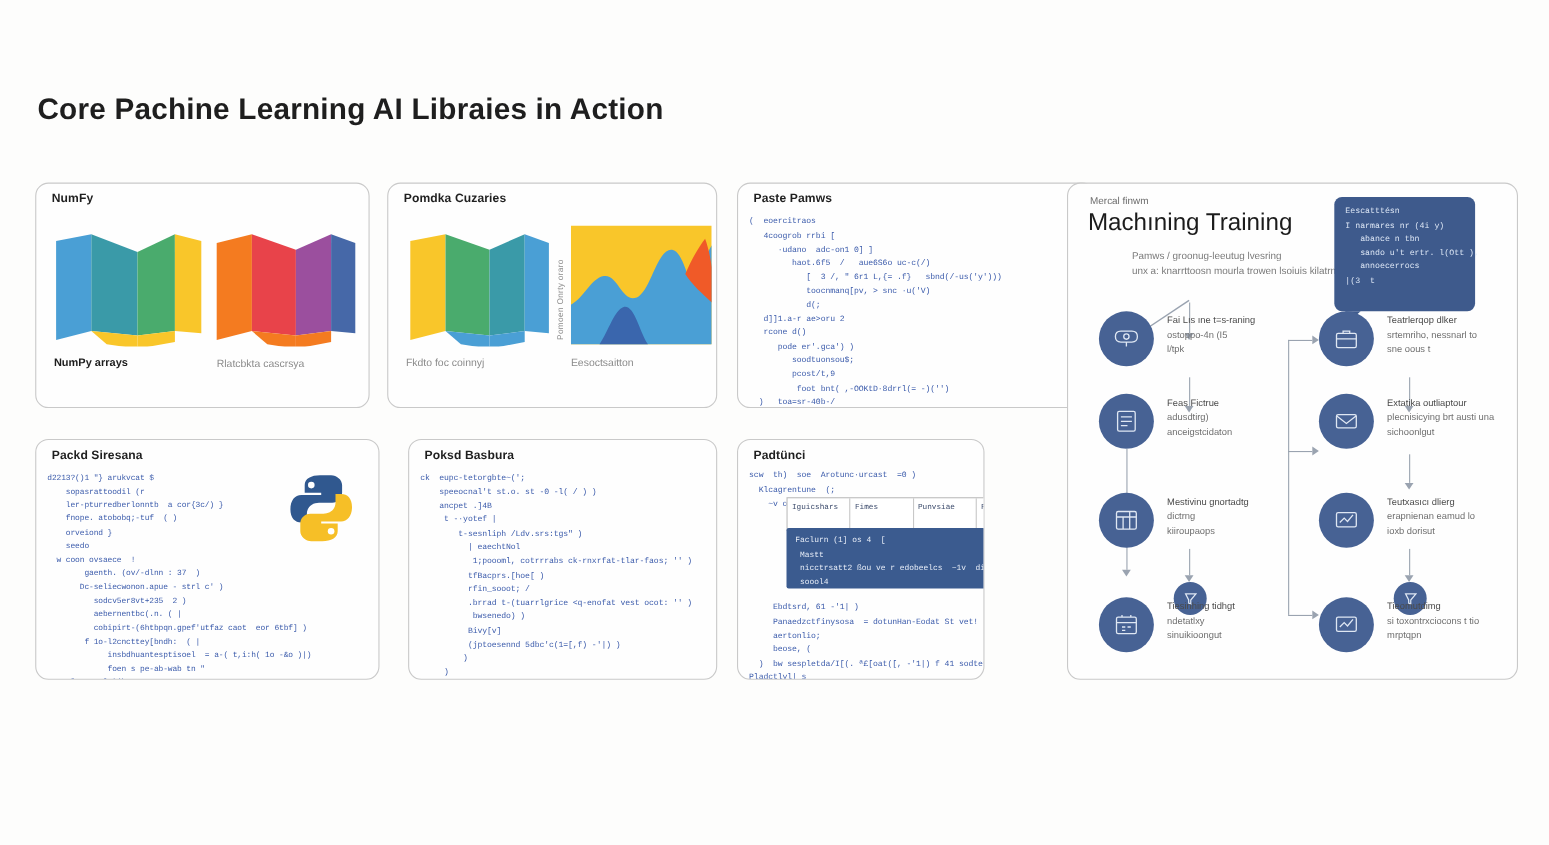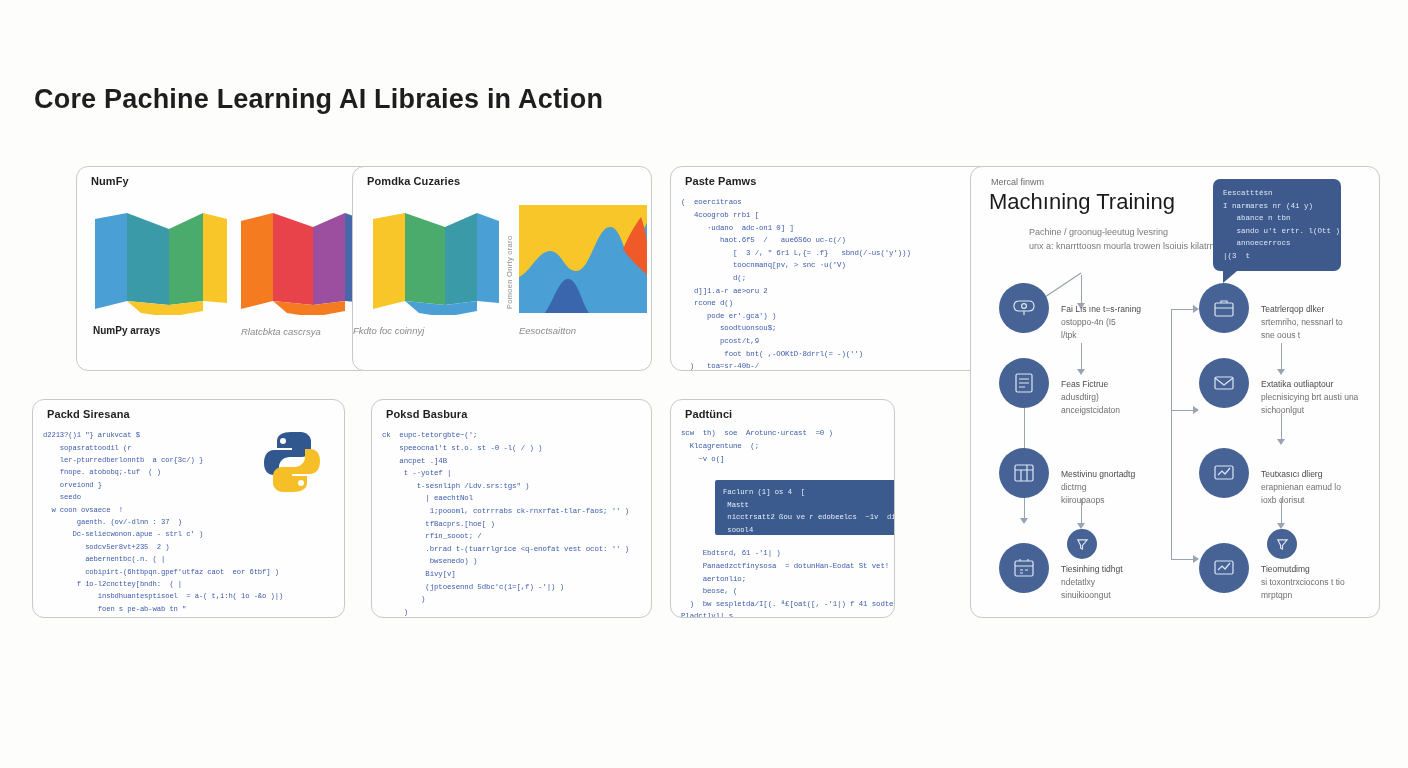--- a/index.html
+++ b/index.html
@@ -22,36 +22,36 @@
     border-radius:12px;
     box-sizing:border-box;
     overflow:hidden;
   }
   .card-title{
     position:absolute;left:14px;top:8px;
     font-size:11px;font-weight:700;color:#1f1f1f;
     letter-spacing:.1px;
   }
   
-  #card-numpy  {left:32px;  top:166px; width:304px; height:205px;margin-left:44px;}
+  #card-numpy  {left:32px;  top:166px; width:304px; height:205px;}
   #card-pandas {left:352px; top:166px; width:300px; height:205px;}
   #card-code1  {left:670px; top:166px; width:326px; height:205px;}
   #card-python {left:32px;  top:399px; width:313px; height:219px;}
   #card-code2  {left:371px; top:399px; width:281px; height:219px;}
   #card-code3  {left:670px; top:399px; width:225px; height:219px;}
   #panel-ml    {left:970px; top:166px; width:410px; height:452px;padding-left:30px;}
 
   
   .shape-wrap{position:absolute;}
   .cap{
     position:absolute;font-size:9.5px;color:#333;
     white-space:nowrap;
   }
   .cap.bold{font-weight:700;color:#1d1d1d;font-size:10px;}
-  .cap.muted{color:#8b8b8b;font-style:italic;}
+  .cap.muted{color:#8b8b8b;}
   .vcap{
     position:absolute;font-size:7.5px;color:#8b8b8b;
     writing-mode:vertical-rl;transform:rotate(180deg);
     white-space:nowrap;letter-spacing:.3px;
   }
 
   
   .code{
     position:absolute;left:10px;top:22px;right:6px;bottom:4px;
     font-family:"Liberation Mono", monospace;
@@ -82,42 +82,42 @@
     font-size:7.2px;line-height:12.5px;color:#e8eef8;
     padding:6px 8px;box-sizing:border-box;white-space:pre;
     overflow:hidden;
   }
 
   
   .ml-eyebrow{position:absolute;left:20px;top:10px;font-size:9px;color:#6a6a6a;}
   .ml-h1{position:absolute;left:18px;top:22px;font-size:22px;font-weight:400;color:#1b1b1b;}
   .ml-sub{position:absolute;left:58px;top:58px;font-size:9px;line-height:14px;color:#7a7a7a;width:290px;}
   .bubble{
-    position:absolute;left:242px;top:12px;width:128px;height:92px;
+    position:absolute;left:242px;top:12px;width:128px;height:104px;
     background:#3e5a8c;border-radius:7px;
     color:#dce6f5;font-size:7.5px;line-height:12.5px;
     padding:8px 10px;box-sizing:border-box;white-space:pre;
     font-family:"Liberation Mono", monospace;
   }
   .bubble:after{
     content:"";position:absolute;left:10px;bottom:-12px;
     border-width:12px 14px 0 0;border-style:solid;
     border-color:#3e5a8c transparent transparent transparent;
   }
   .node{position:absolute;}
   .node .circ{
     position:absolute;left:0;top:0;width:50px;height:50px;border-radius:50%;
     background:#476294;display:flex;align-items:center;justify-content:center;
   }
   .node .circ.sm{width:30px;height:30px;}
   .node .txt{
     position:absolute;left:62px;top:2px;width:118px;
     font-size:8.5px;line-height:13px;color:#6f6f6f;
   }
-  .node .txt .t1{color:#4a4a4a;margin-top:18px;}
+  .node .txt .t1{color:#4a4a4a;}
   .arrow{position:absolute;background:#9aa3b0;}
   .arrow.v{width:1.4px;}
   .arrow.h{height:1.4px;}
   .arrowhead{
     position:absolute;width:0;height:0;
     border-style:solid;
   }
   .ah-down{border-width:6px 4px 0 4px;border-color:#9aa3b0 transparent transparent transparent;}
   .ah-right{border-width:4px 0 4px 6px;border-color:transparent transparent transparent #9aa3b0;}
   svg{display:block;}
@@ -174,21 +174,21 @@
 
   <div class="shape-wrap" style="left:166px;top:38px;width:128px;height:110px;">
     <svg width="128" height="110" viewBox="0 0 128 110">
       <rect x="0" y="0" width="128" height="108" fill="#f9c62a"></rect>
       <path d="M0,72 C12,66 18,48 30,46 C42,44 46,68 58,66 C72,64 78,20 92,22 C104,24 106,60 114,48 C120,38 124,24 128,18 L128,108 L0,108 Z" fill="#4a9fd5"></path>
       <path d="M104,44 C110,30 116,20 122,12 C125,20 127,30 128,38 L128,70 C120,62 110,54 104,44 Z" fill="#f05a28"></path>
       <path d="M26,108 C34,96 40,76 48,74 C58,72 62,96 70,108 Z" fill="#3a66ad"></path>
     </svg>
   </div>
 
-  <div class="cap muted" style="left:0;top:158px;text-align:right;">Fkdto foc coinnyj</div>
+  <div class="cap muted" style="left:16px;top:158px;text-align:right;">Fkdto foc coinnyj</div>
   <div class="cap muted" style="left:166px;top:158px;">Eesoctsaitton</div>
 </div>
 
 <div class="card" id="card-code1">
   <div class="card-title">Paste Pamws</div>
   <pre class="code">(  eoercitraos
    4coogrob rrbi [
       ·udano  adc-on1 0] ]
          haot.6f5  /   aue6S6o uc-c(/)
             [  3 /, " 6r1 L,{= .f}   sbnd(/-us('y')))
@@ -250,38 +250,44 @@
          )
      )</pre>
 </div>
 
 <div class="card" id="card-code3">
   <div class="card-title">Padtünci</div>
   <pre class="code" style="top:20px;bottom:auto;height:40px;">scw  th)  soe  Arotunc·urcast  =0 )
   Klcagrentune  (;
     ~v o(]</pre>
 
+  <div class="tbl">
+    <div class="th">Iguicshars</div>
+    <div class="th">Fimes</div>
+    <div class="th">Punvsiae</div>
+    <div class="th">Fontnes</div>
+  </div>
   <div class="tblsel">Faclurn (1] os 4  [
  Mastt
  nicctrsatt2 ßou ve r edobeelcs  ~1v  diirct(|)|  )
  soool4</div>
 
   <pre class="code" style="top:140px;bottom:auto;">     Ebdtsrd, 61 -'1| )
      Panaedzctfinysosa  = dotunHan-Eodat St vet! -'' ))
      aertonlio;
      beose, (
   )  bw sespletda/I[(. ª£[oat([, -'1|) f 41 sodter -'')
 Pladctlyl| s</pre>
 </div>
 
 <div class="card" id="panel-ml">
   <div class="ml-eyebrow">Mercal finwm</div>
   <div class="ml-h1">Machıning Training</div>
   <div class="ml-sub">
-    <div>Pachine / groonug-leeutug lvesring</div>
+    <div>Pamws / groonug-leeutug lvesring</div>
     <div>unx a: knarrttoosn mourla trowen lsoiuis kilatrns)</div>
   </div>
 
   <div class="bubble">Eescatttésn
 I narmares nr (4i y)
    abance n tbn
    sando u't ertr. l(Ott ),
    annoecerrocs
 |(3  t</div>
 

